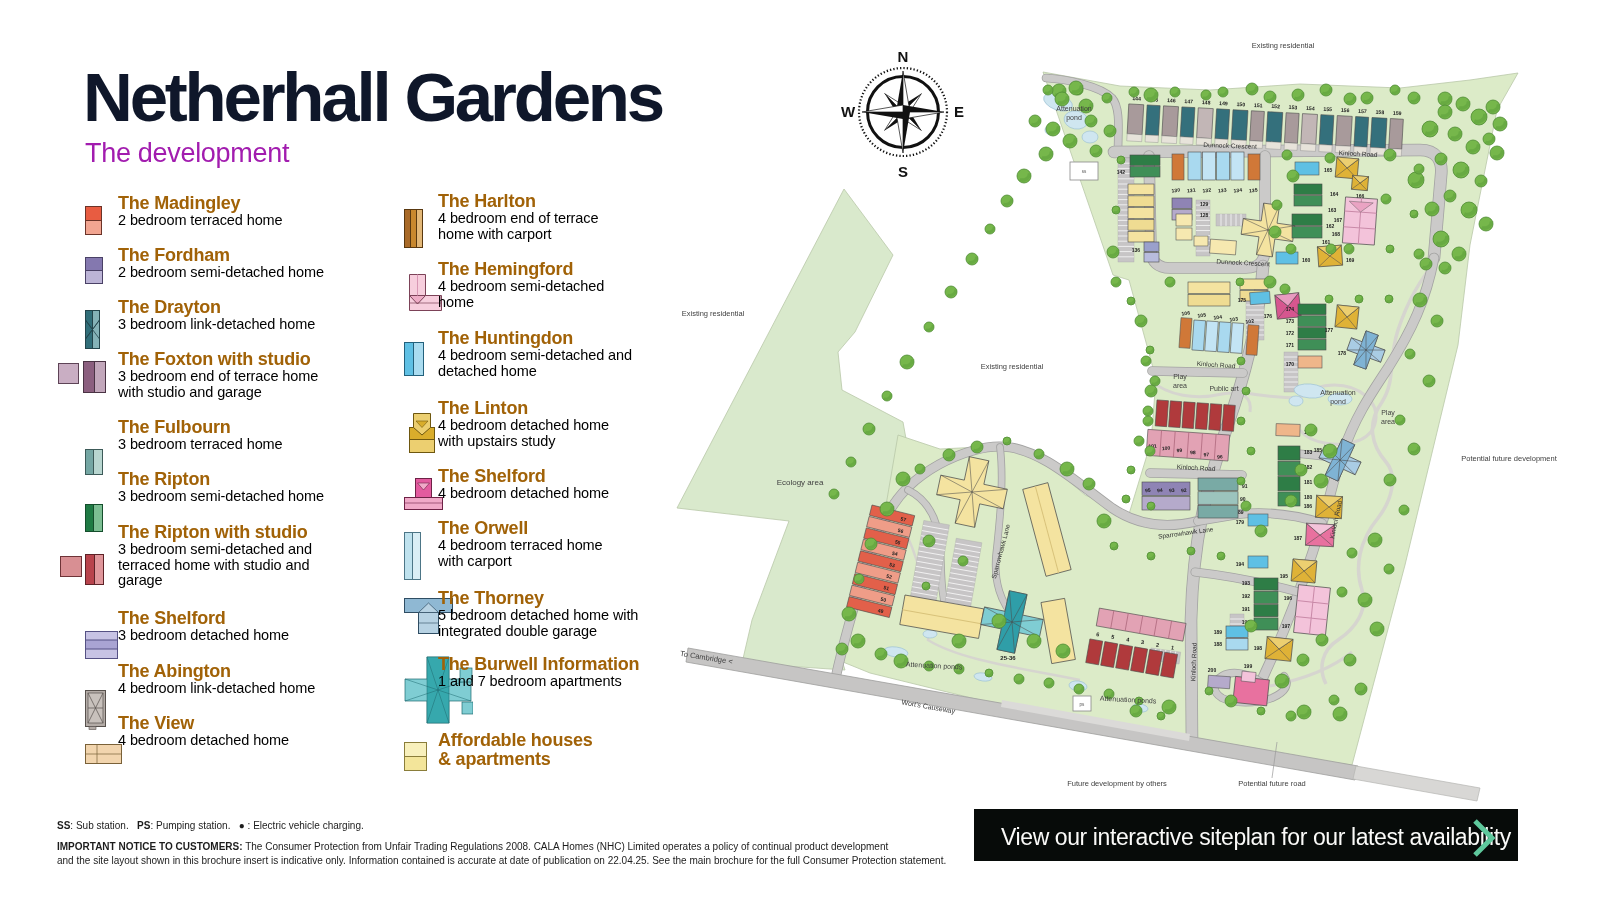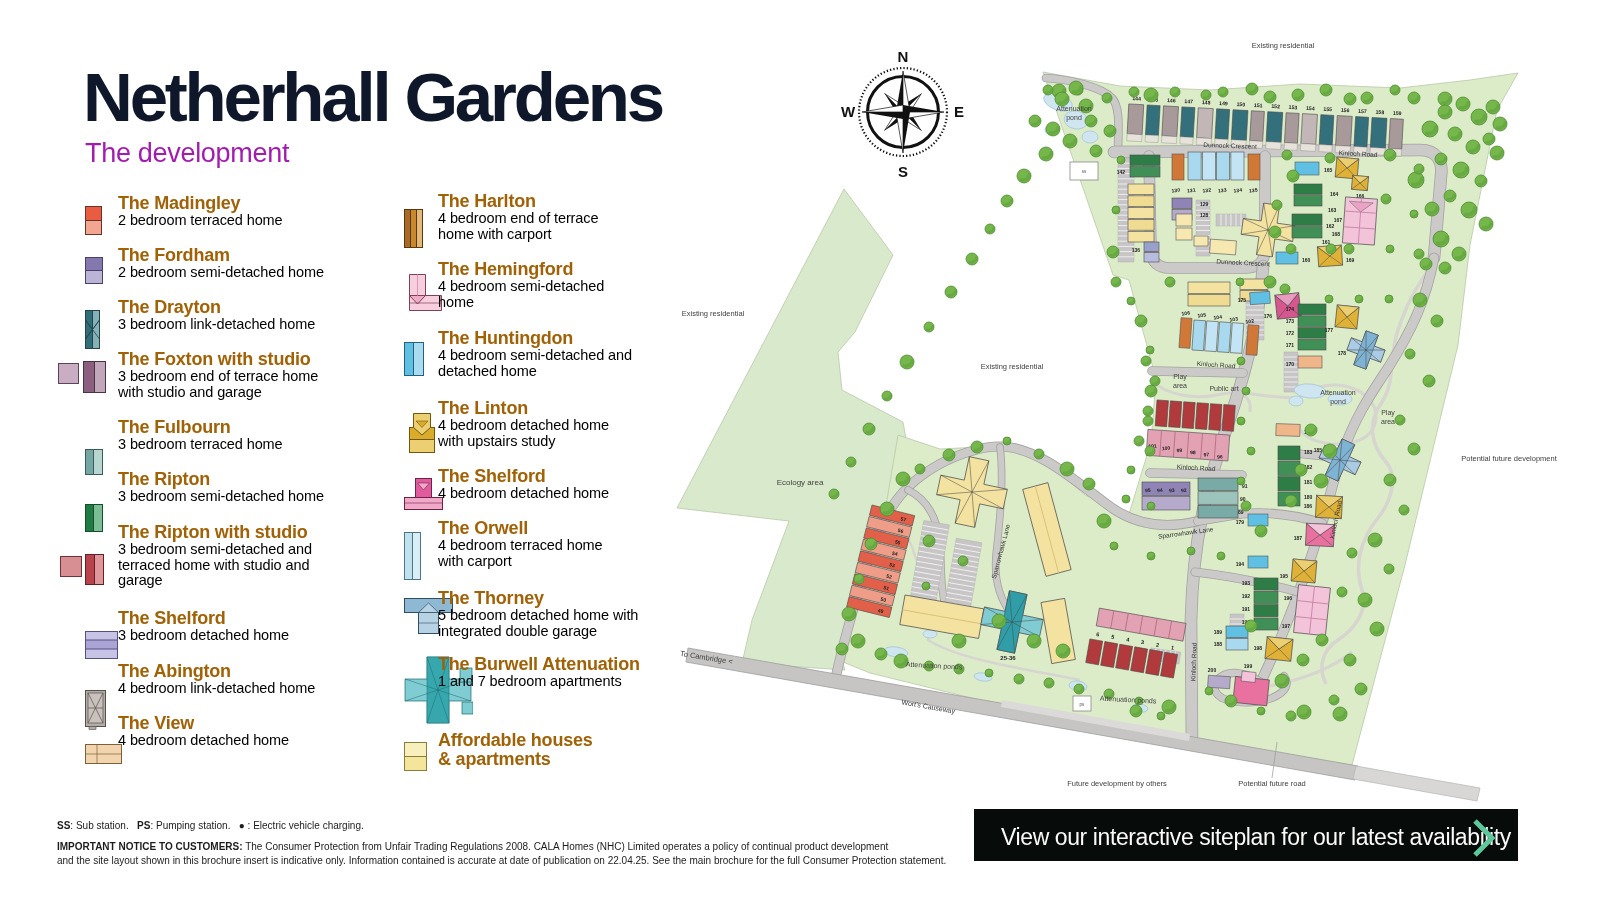--- a/index.html
+++ b/index.html
@@ -1177,21 +1177,21 @@
 
 <div style="position:absolute;left:404px;top:656px"><svg width="69" height="69" viewBox="0 0 69 69">
       <g transform="rotate(0 34 34)">
         <polygon points="23.0,1 45.0,1 45.0,23.0 67,23.0 67,45.0 45.0,45.0 45.0,67 23.0,67 23.0,45.0 1,45.0 1,23.0 23.0,23.0" fill="#7fcdd3" stroke="#1e6b70" stroke-width="0.7"></polygon>
         <rect x="23.0" y="1" width="22" height="66" fill="#36a8ad" stroke="#1e6b70" stroke-width="0.5"></rect>
         <path d="M1,23.0 L34,34 L1,45.0 M67,23.0 L34,34 L67,45.0 M23.0,1 L34,34 L45.0,1 M23.0,67 L34,34 L45.0,67" fill="none" stroke="#1e6b70" stroke-width="0.5"></path>
       </g>
       <rect x="56" y="12" width="12" height="14" fill="#7fcdd3" stroke="#1e6b70" stroke-width="0.7"></rect>
       <rect x="58" y="46" width="11" height="12" fill="#7fcdd3" stroke="#1e6b70" stroke-width="0.7"></rect>
     </svg></div>
-<div class="lt" style="left:438px;top:655px">The Burwell Attenuation</div>
+<div class="lt" style="left:438px;top:655px">The Burwell Information</div>
 <div class="ld" style="left:438px;top:674px">1 and 7 bedroom apartments</div>
 
 <div style="position:absolute;left:404px;top:742px"><svg width="23" height="29" viewBox="0 0 23 29">
       <rect x="0.5" y="0.5" width="22" height="14" fill="#f8f0bc" stroke="#8a7d3a"></rect>
       <rect x="0.5" y="14.5" width="22" height="14" fill="#f3e59a" stroke="#8a7d3a"></rect>
     </svg></div>
 <div class="lt" style="left:438px;top:731px">Affordable houses<br>&amp; apartments</div>
 
 <div style="position:absolute;left:57px;top:820px;font-size:10px;color:#1c1c1c"><b>SS</b>: Sub station.&nbsp;&nbsp; <b>PS</b>: Pumping station.&nbsp;&nbsp; ●&nbsp;: Electric vehicle charging.</div>
 

